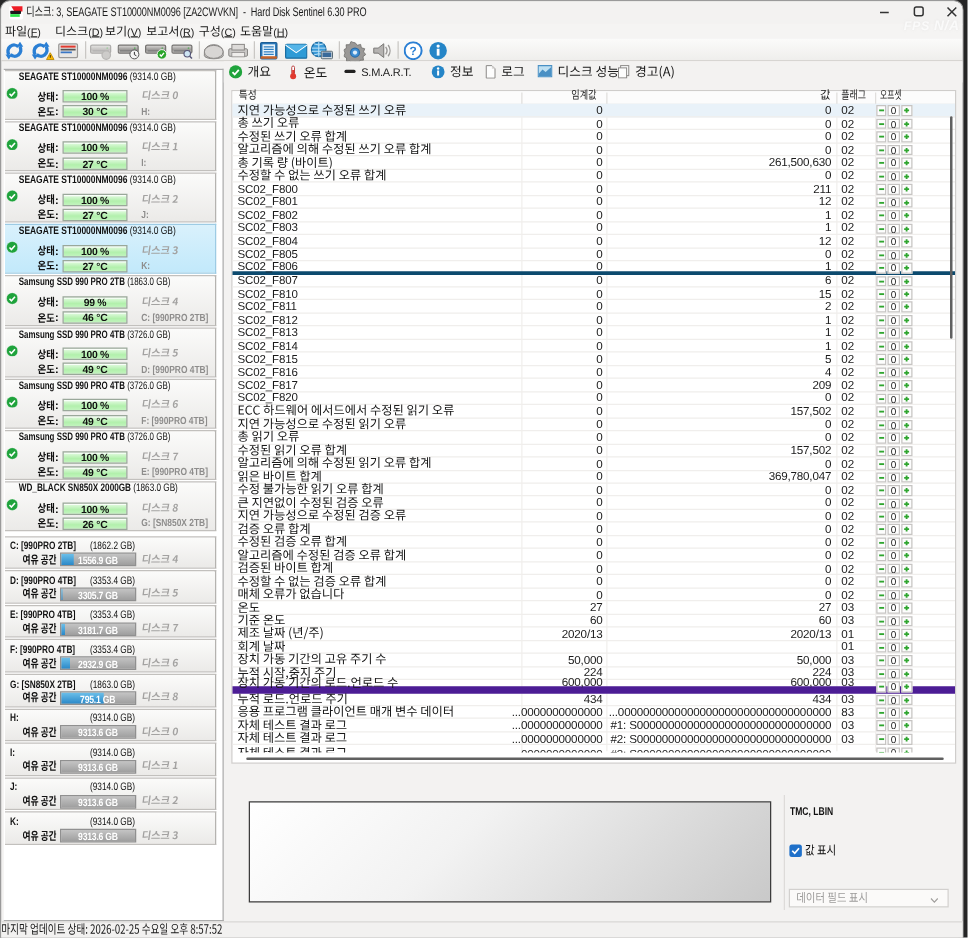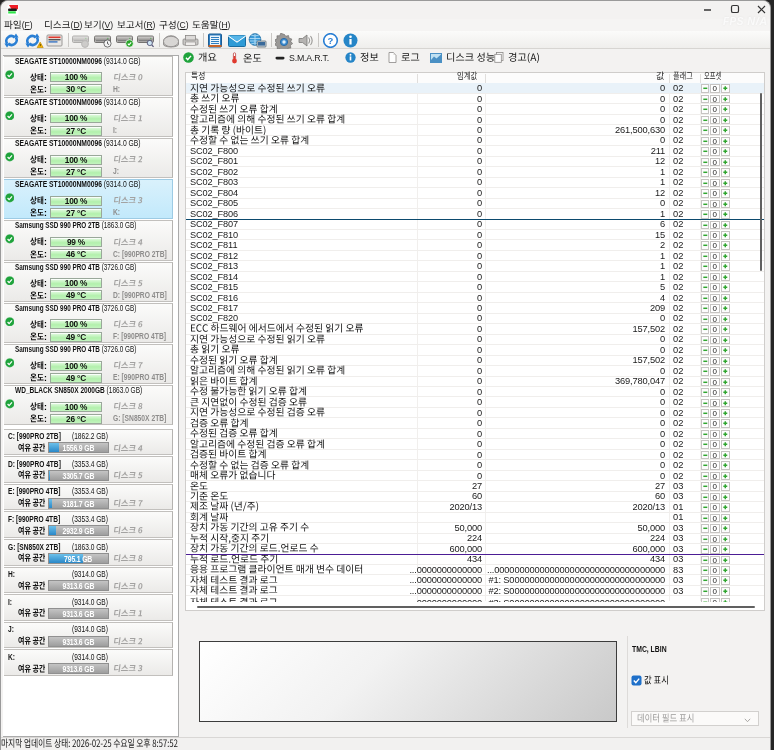--- a/index.html
+++ b/index.html
@@ -69,20 +69,27 @@
 .abs{position:absolute}
 </style></head><body>
 <div id="win">
     <div id="titlebar"></div>
 <svg id="appicon" viewBox="0 0 12 12">
       <rect x="0.5" y="0.5" width="11" height="11" rx="1.5" fill="#fff"></rect>
 <path d="M2 1h9v4.2H4.5z" fill="#ee1c25"></path>
       <rect x="1.2" y="4.6" width="8.6" height="2.5" rx="0.6" fill="#1a1a1a"></rect>
 <rect x="1.2" y="7.3" width="7.6" height="2.2" fill="#2ee54a"></rect>
     </svg>
+    <div id="title"><span style="display:inline-block;transform:scaleX(0.73);transform-origin:left;white-space:nowrap"><svg class="k" style="width:27.6px;height:11.20px;vertical-align:-2.40px" viewBox="0 -880 2760 1120" preserveAspectRatio="none">
+          <g fill="#1c1c1c">
+            <use href="#q0" x="0"></use>
+            <use href="#q1" x="920"></use>
+            <use href="#q2" x="1840"></use>
+          </g>
+        </svg>: 3, SEAGATE ST10000NM0096 [ZA2CWVKN]&nbsp;&nbsp;-&nbsp;&nbsp;Hard Disk Sentinel 6.30 PRO</span></div>
     <svg class="wbtn" style="left:692px" viewBox="0 0 30 19">
       <line x1="11" y1="9" x2="18" y2="9" stroke="#333" stroke-width="1.3"></line>
     </svg>
 <svg class="wbtn" style="left:722px" viewBox="0 0 30 19">
       <rect x="8.5" y="4.5" width="7" height="7" rx="1.6" fill="none" stroke="#333" stroke-width="1.2"></rect>
     </svg>
 <svg class="wbtn" style="left:748px" viewBox="0 0 30 19">
       <path d="M9 5l7 7M16 5l-7 7" stroke="#333" stroke-width="1.2"></path>
     </svg>
     <div id="fps">FPS <span style="font-size:11px">N/A</span></div>
@@ -1153,21 +1160,21 @@
         <div class="num" style="left:300px;width:179px">0</div>
         <div class="flg">02</div>
         <svg class="obtn" style="left:514.5px" viewBox="0 0 9 9">
           <rect x="1.8" y="3.5" width="5.4" height="2" fill="#2fa52f"></rect>
         </svg>
         <div class="obox" style="left:523.5px">0</div>
         <svg class="obtn" style="left:535px" viewBox="0 0 9 9">
           <path d="M3.5 1.8h2v1.7h1.7v2H5.5v1.7h-2V5.5H1.8v-2h1.7z" fill="#2fa52f"></path>
         </svg>
       </div>
-      <div class="trow" style="top:136.04px;border-bottom:1px solid #0c4a6e">
+      <div class="trow" style="top:136.04px;border-bottom:3px solid #0c4a6e">
         <div class="nm">
           <span style="font-size:9.2px;color:#1a1a1a;letter-spacing:-0.1px">SC02_F806</span>
         </div>
         <div class="num" style="left:200px;width:96px">0</div>
         <div class="num" style="left:300px;width:179px">1</div>
         <div class="flg">02</div>
         <svg class="obtn" style="left:514.5px" viewBox="0 0 9 9">
           <rect x="1.8" y="3.5" width="5.4" height="2" fill="#2fa52f"></rect>
         </svg>
         <div class="obox" style="left:523.5px">0</div>
@@ -1902,21 +1909,21 @@
         <div class="num" style="left:300px;width:179px">224</div>
         <div class="flg">03</div>
         <svg class="obtn" style="left:514.5px" viewBox="0 0 9 9">
           <rect x="1.8" y="3.5" width="5.4" height="2" fill="#2fa52f"></rect>
         </svg>
         <div class="obox" style="left:523.5px">0</div>
         <svg class="obtn" style="left:535px" viewBox="0 0 9 9">
           <path d="M3.5 1.8h2v1.7h1.7v2H5.5v1.7h-2V5.5H1.8v-2h1.7z" fill="#2fa52f"></path>
         </svg>
       </div>
-      <div class="trow" style="top:471.08px;border-bottom:1px solid #4c1d95">
+      <div class="trow" style="top:471.08px;border-bottom:6px solid #4c1d95">
         <div class="nm">
           <svg class="k" style="width:128.7px;height:10.98px;vertical-align:-2.35px" viewBox="0 -880 13134 1120" preserveAspectRatio="none">
             <g fill="#1a1a1a">
               <use href="#q107" x="0"></use>
               <use href="#q108" x="920"></use>
               <use href="#q58" x="2064"></use>
               <use href="#q109" x="2984"></use>
               <use href="#q6" x="4128"></use>
               <use href="#q110" x="5048"></use>
               <use href="#q70" x="5968"></use>

